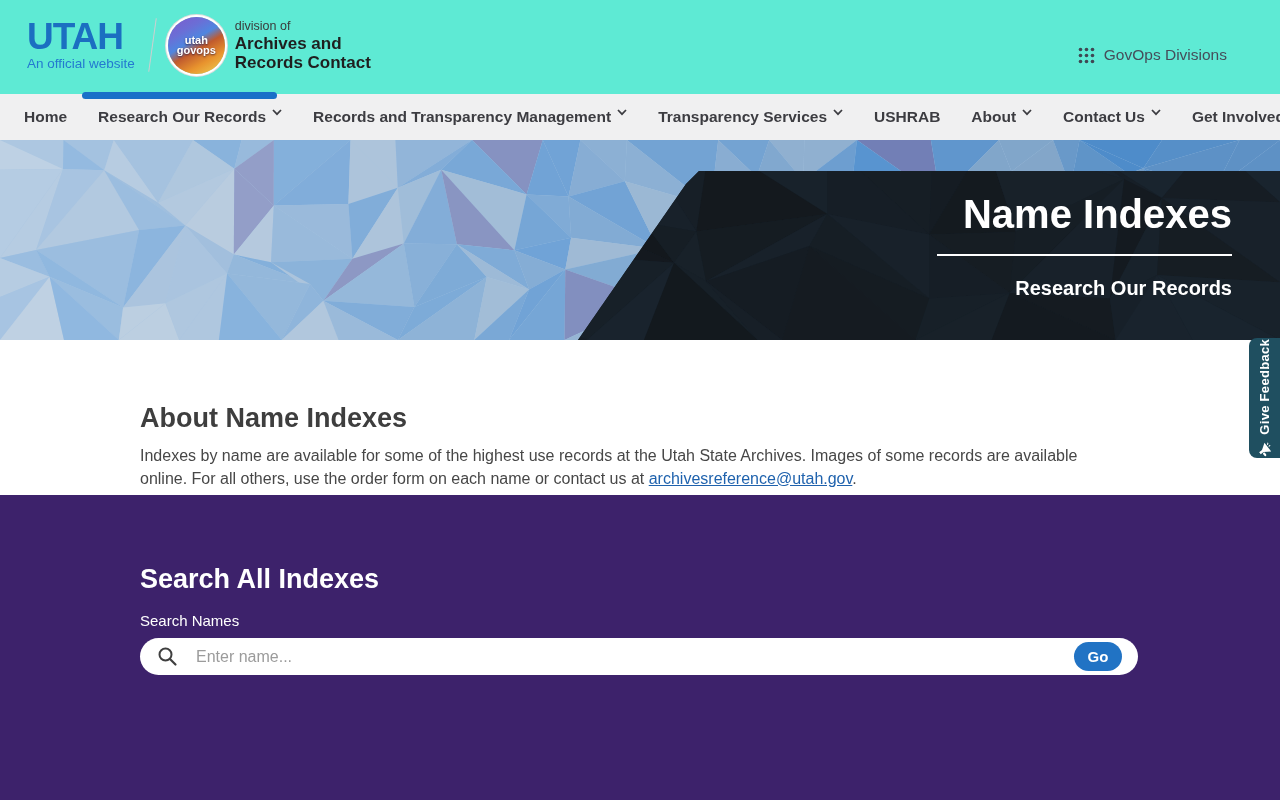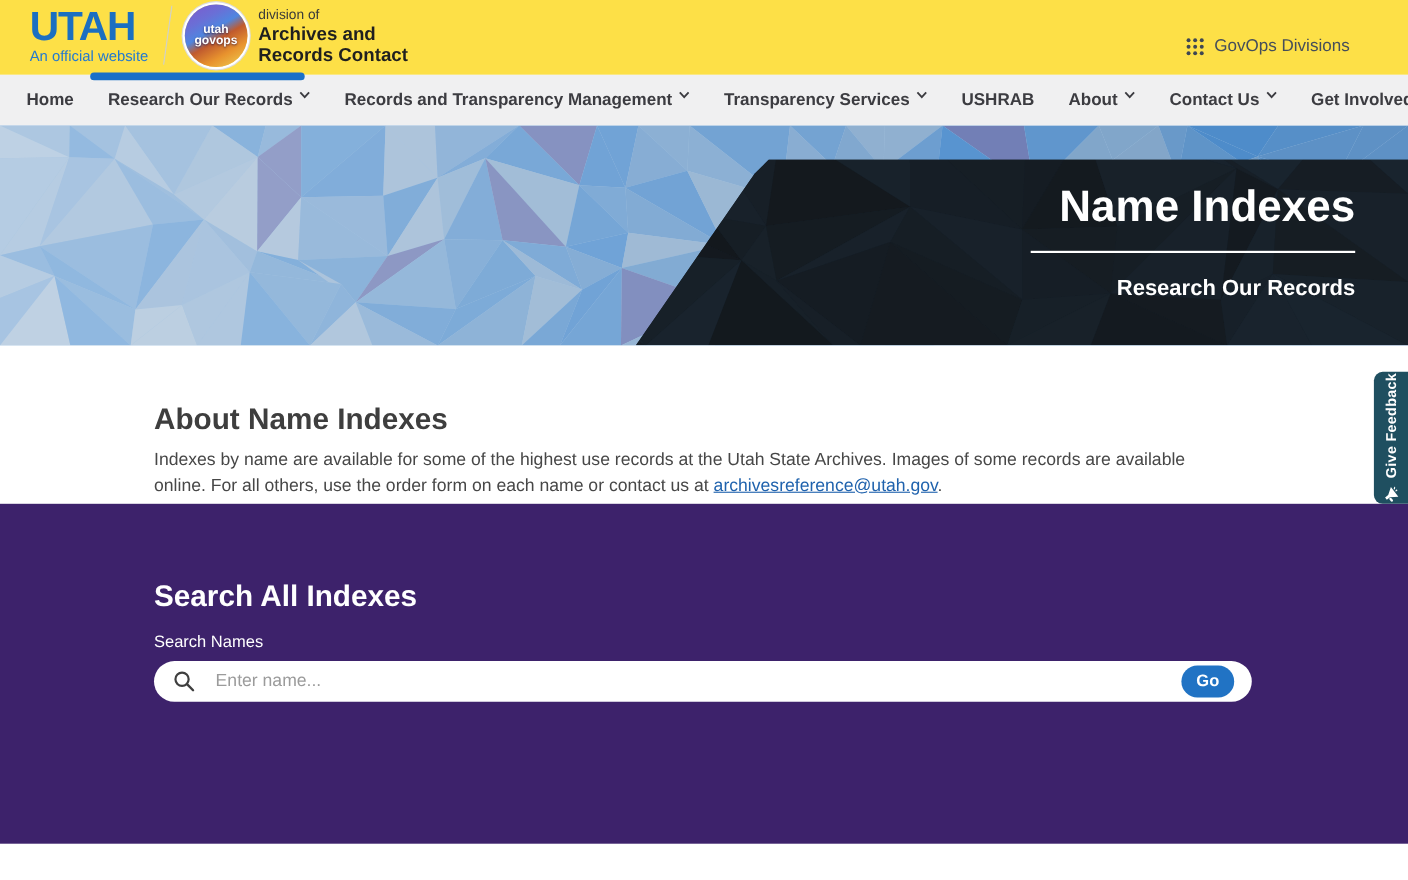--- a/index.html
+++ b/index.html
@@ -8,21 +8,21 @@
     --feedback-teal:#1f4f60; --nav-bg:#f0f0f1; --nav-text:#3c3c41; --body-text:#474747;
     --heading-text:#3e3e3e; --header-text:#1f1f1f; --govops-gray:#454e5a;
   }
   *{box-sizing:border-box;}
   html,body{margin:0;padding:0;}
   body{
     width:1280px;height:800px;position:relative;overflow:hidden;background:#fff;
     font-family:"Liberation Sans",sans-serif;-webkit-font-smoothing:antialiased;
   }
   
-  .site-header{height:68px;background:#fde047;display:flex;align-items:center;
+  .site-header{height:94px;background:#5eead4;display:flex;align-items:center;
     justify-content:space-between;padding:0 53px 4px 27px;}
   .header-left{display:flex;align-items:center;}
   .utah-wordmark{cursor:pointer;}
   .utah-big{font-size:37px;font-weight:800;color:var(--brand-blue);line-height:34px;letter-spacing:-1px;}
   .official{font-size:13.5px;color:var(--official-blue);margin-top:2px;}
   .logo-divider{width:1px;height:54px;background:#cfcfcf;margin:0 15px 0 17px;transform:rotate(8deg);}
   .govops-badge{width:57px;height:57px;border-radius:50%;flex:none;cursor:pointer;
     background:linear-gradient(150deg,#8057cc 0%,#6a6fd6 26%,#4f86e0 42%,#c05a2e 55%,#e8932e 74%,#edc94f 95%);
     box-shadow:0 0 0 2px #fff,0 0 0 3px #ddd;display:flex;flex-direction:column;
     align-items:center;justify-content:center;color:#fff;font-weight:700;line-height:10px;font-size:11px;}
@@ -44,21 +44,21 @@
   
   .hero{height:200px;position:relative;overflow:hidden;background:#a9c6e2;}
   .hero svg{position:absolute;left:0;top:0;display:block;}
   .hero-dark{position:absolute;left:0;top:0;width:1280px;height:200px;background:var(--hero-dark);
     clip-path:polygon(699px 31px,1280px 31px,1280px 200px,578px 200px,686px 44px);}
   .hero-text{position:absolute;right:48px;top:40px;text-align:right;color:#fff;margin-top:12px;}
   .hero-title{font-size:40px;font-weight:700;margin:0;line-height:44px;}
   .hero-rule{height:2px;width:295px;background:#fff;margin:18px 0 0 auto;}
   .hero-subtitle{font-size:20px;font-weight:700;margin-top:21px;}
   
-  .about-section{height:144px;padding:52px 0 0 140px;background:#fff;}
+  .about-section{height:144px;padding:52px 0 0 140px;background:#fff;margin-top:11px;}
   .about-heading{font-size:27px;font-weight:700;color:var(--heading-text);margin:0;}
   .about-body{width:958px;font-size:16px;line-height:22.5px;color:var(--body-text);margin:11px 0 0 0;}
   .email-link{color:var(--link-blue);text-decoration:underline;cursor:pointer;}
   
   .search-section{height:309px;background:var(--purple);padding:69px 0 0 140px;}
   .search-heading{font-size:27px;font-weight:700;color:#fff;margin:0;}
   .search-label{font-size:15px;color:#fff;margin-top:17px;}
   .search-row{position:relative;width:998px;height:37px;margin-top:9px;}
   .search-input{width:100%;height:37px;border-radius:19px;border:none;outline:none;
     padding:0 70px 0 56px;font-size:16px;color:#333;font-family:"Liberation Sans",sans-serif;}

